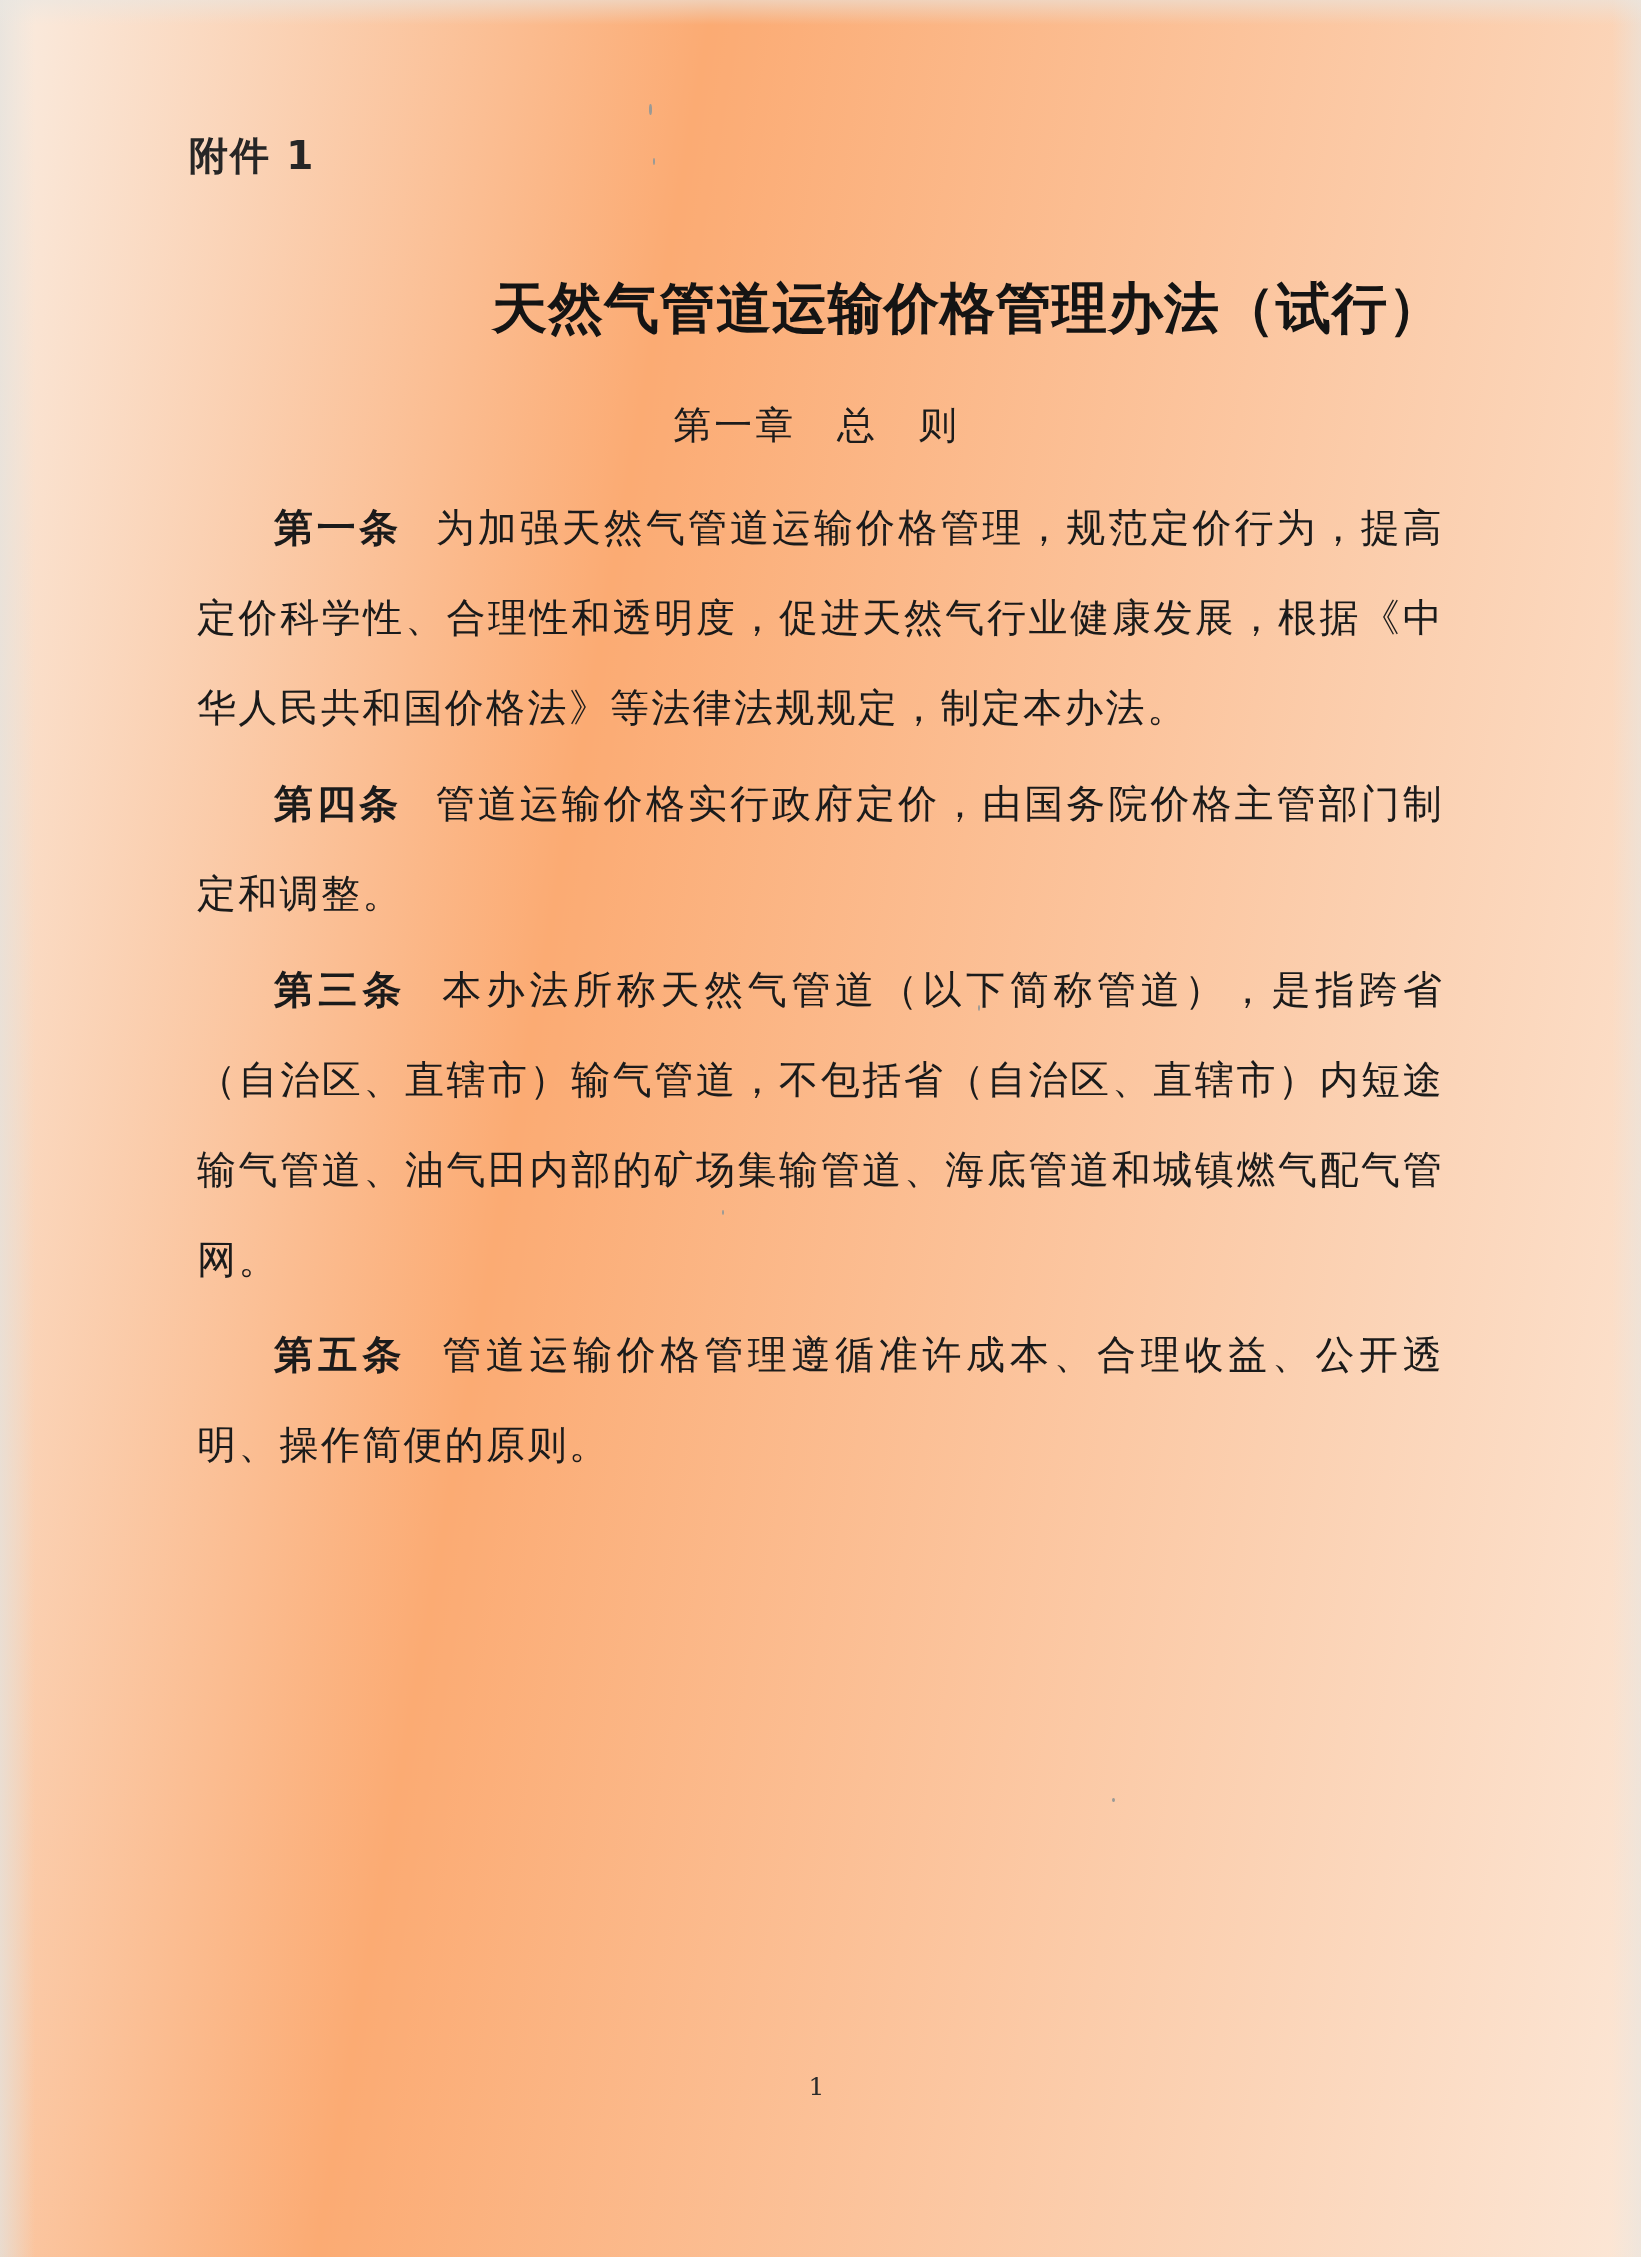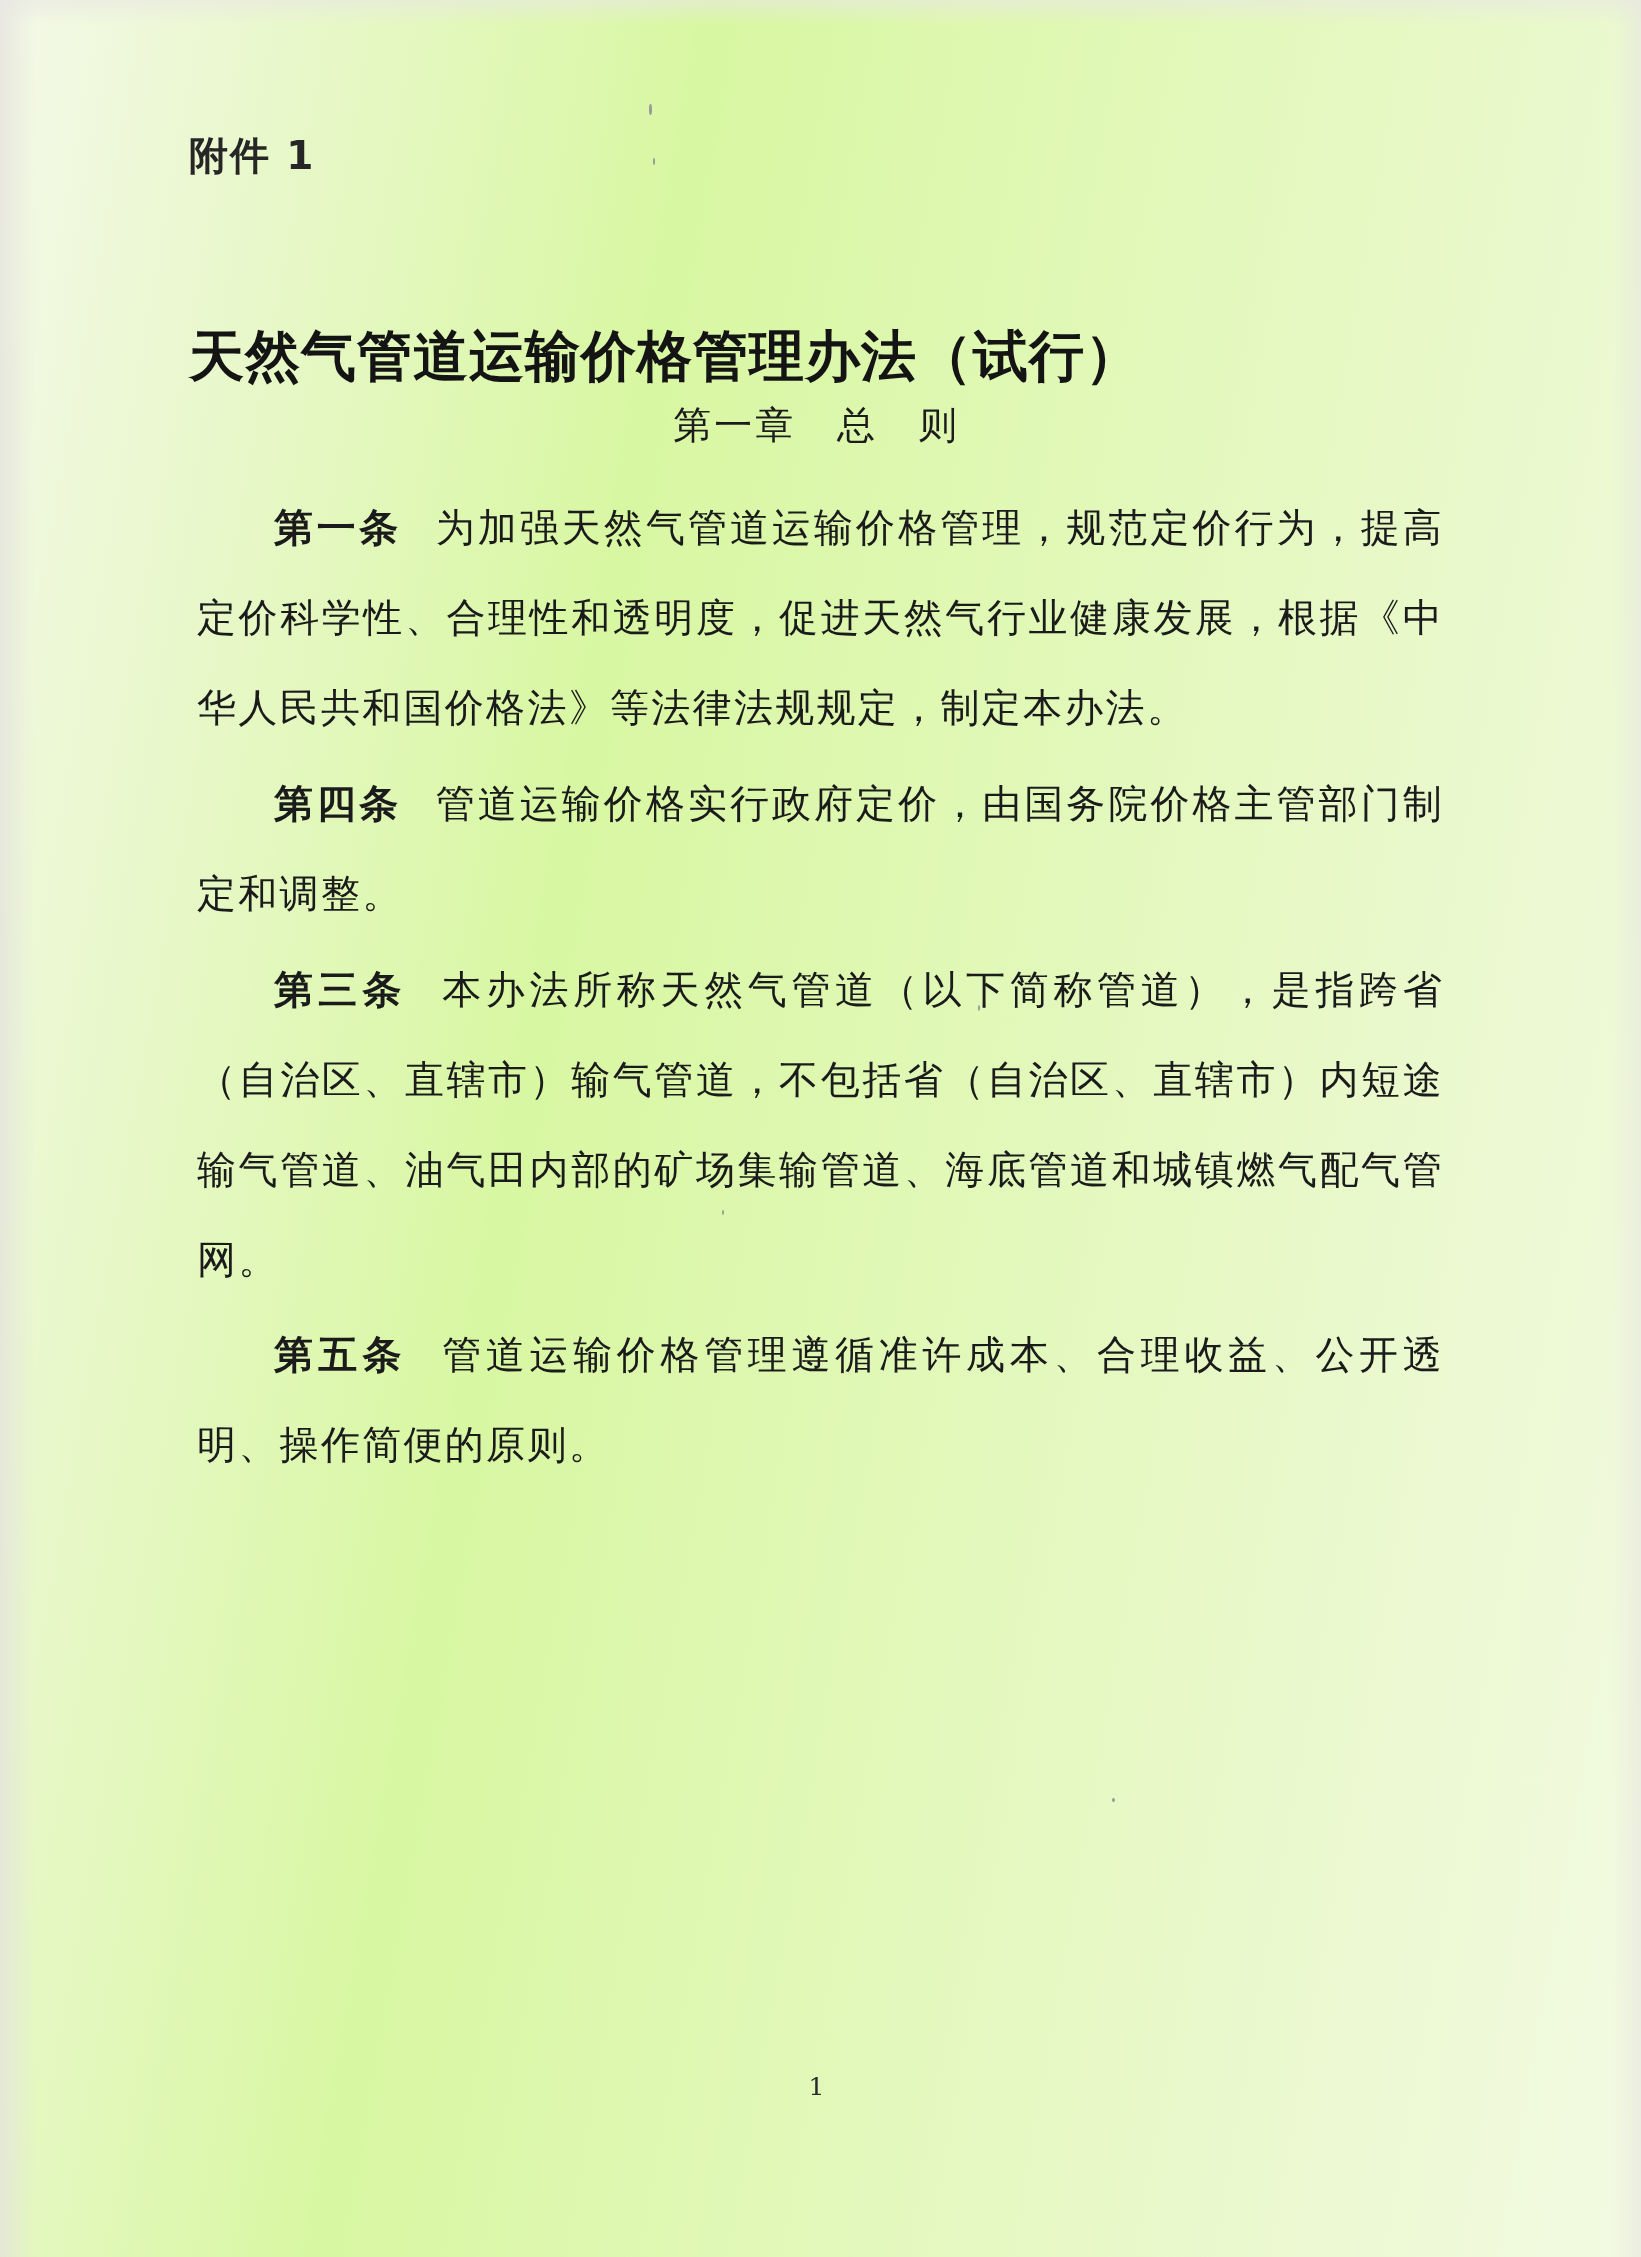--- a/index.html
+++ b/index.html
@@ -7,21 +7,21 @@
     margin: 0;
     padding: 0;
     background: #ffffff;
   }
 
   .page {
     position: relative;
     width: 1641px;
     height: 2257px;
     margin: 0 auto;
-    background: #bef264;
+    background: #f97316;
     overflow: hidden;
     font-family: "DejaVu Sans", "Liberation Sans", sans-serif;
     color: #1a1a1a;
   }
 
   
   .scan-tint {
     position: absolute;
     inset: 0;
     background:
@@ -67,28 +67,27 @@
     letter-spacing: 1.9px;
     color: #262626;
     white-space: nowrap;
   }
 
   .doc-title {
     position: absolute;
     left: 0;
     top: 272px;
     width: 1255px;
-    text-align: left;
+    text-align: right;
     font-family: "DejaVu Serif", "Liberation Serif", serif;
     font-size: 55px;
     font-weight: 700;
     letter-spacing: 1px;
     color: #141414;
     white-space: nowrap;
-    margin-top: 48px;
   }
 
   .chapter-heading {
     position: absolute;
     left: 0;
     top: 400px;
     width: 1255px;
     text-align: center;
     font-size: 38px;
     font-weight: 400;

